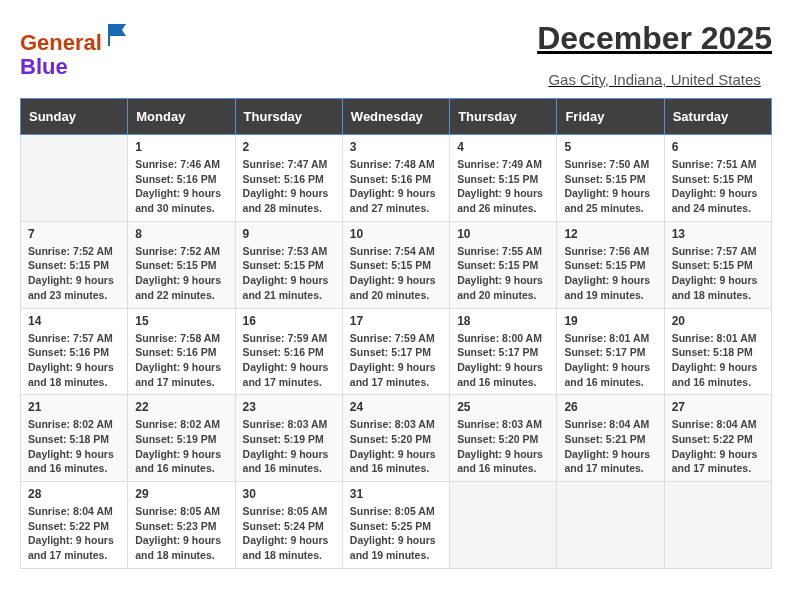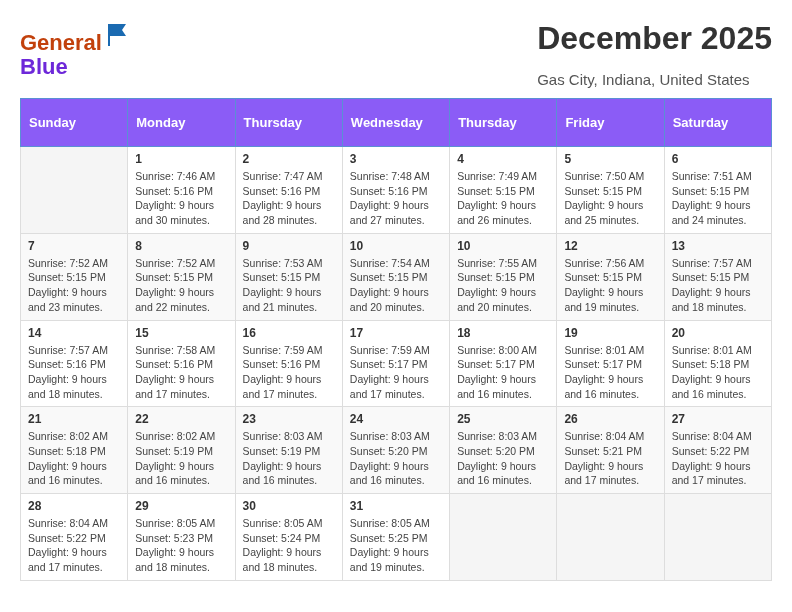--- a/index.html
+++ b/index.html
@@ -26,42 +26,43 @@
       line-height: 1.1;
     }
     .logo-general { color: #c2410c; }
     .logo-blue { color: #6d28d9; }
     .logo-icon {
       width: 30px;
       height: 30px;
       margin-left: 2px;
     }
     .title-section {
-      text-align: left;
+      text-align: center;
+      text-decoration: underline;
     }
     .month-title {
       font-size: 32px;
       font-weight: bold;
       color: #333;
     }
     .location {
       font-size: 15px;
       color: #555;
       margin-top: 14px;
     }
     .calendar {
       width: 100%;
       border-collapse: collapse;
       border: 1px solid #ccc;
     }
     .calendar th {
-      background-color: #8b5cf6;
+      background-color: #404040;
       color: #fff;
       text-align: left;
-      padding: 16px 8px;
+      padding: 10px 8px;
       font-size: 13px;
       font-weight: bold;
       border: 1px solid #5a8fd4;
     }
     .calendar td {
       vertical-align: top;
       padding: 5px 7px;
       border: 1px solid #ddd;
       width: calc(100% / 7);
       min-height: 80px;
@@ -75,20 +76,21 @@
     .day-number {
       font-weight: bold;
       font-size: 12px;
       margin-bottom: 3px;
       display: block;
     }
     .day-info {
       font-size: 10.5px;
       line-height: 1.4;
       color: #444;
+      font-weight: bold;
     }
     .empty-cell {
       background: #f5f5f5 !important;
     }
   </style>
 </head>
 <body>
 
 <div class="header">
   <div class="logo">

